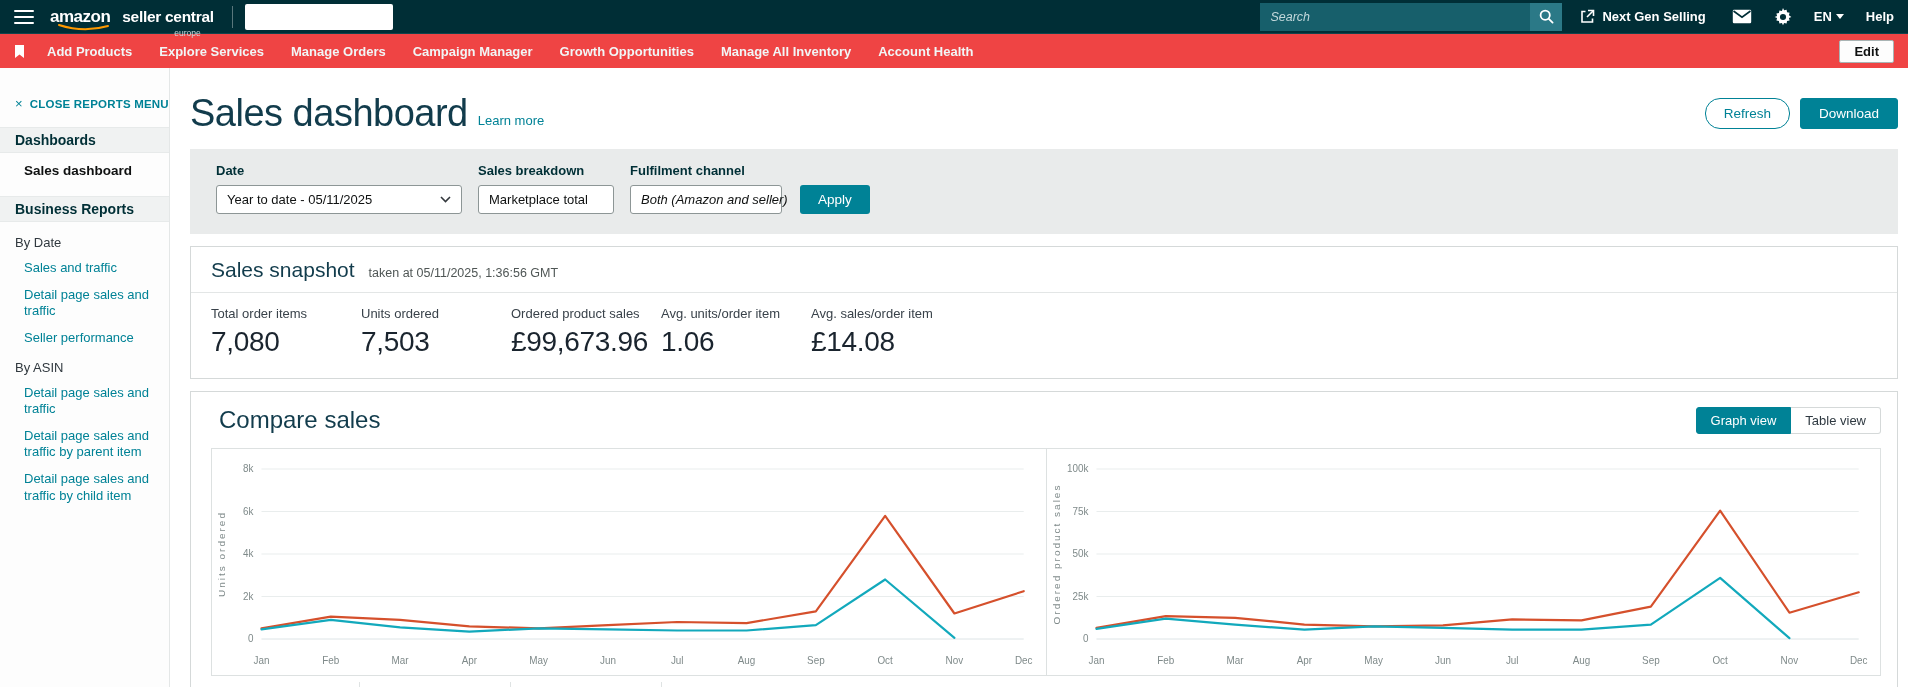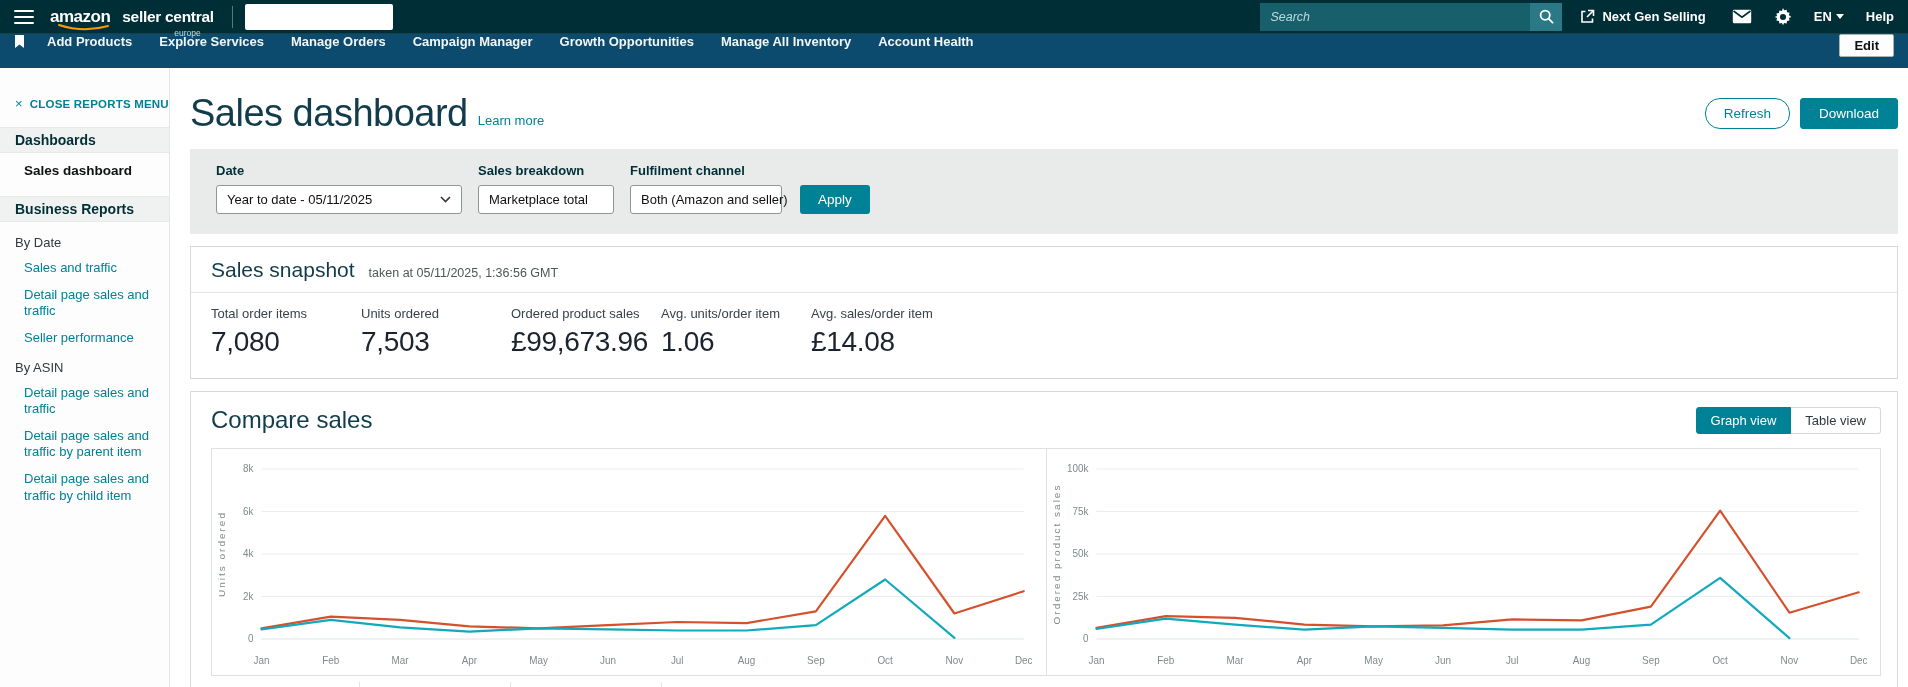--- a/index.html
+++ b/index.html
@@ -32,21 +32,21 @@
   .search-input::placeholder { color:#c3d8db; font-style:italic; }
   .search-btn { width:32px; background:#2b7987; border:none; display:flex; align-items:center; justify-content:center; cursor:pointer; }
   .nextgen { display:flex; align-items:center; gap:7px; font-size:13px; font-weight:600; cursor:pointer; margin-right:26px; white-space:nowrap; }
   .top-icons { display:flex; align-items:center; gap:22px; }
   .top-icon { cursor:pointer; display:flex; align-items:center; }
   .lang { display:flex; align-items:center; gap:4px; font-weight:600; cursor:pointer; }
   .caret-down { width:0; height:0; border-left:4px solid transparent; border-right:4px solid transparent; border-top:5px solid #fff; }
   .help { font-weight:600; cursor:pointer; }
   
   .subnav {
-    height:34px; background:#0c4a6e; display:flex; align-items:flex-start;
+    height:34px; background:#ef4444; display:flex; align-items:center;
     padding:0 14px; color:#eef4f4;
   }
   .subnav-pin { margin-right:22px; display:flex; align-items:center; cursor:pointer; }
   .subnav-items { display:flex; gap:27px; }
   .subnav-item { font-size:13px; font-weight:600; color:#f1f6f6; cursor:pointer; white-space:nowrap; }
   .subnav-spacer { flex:1; }
   .edit-btn {
     background:#fdfdfd; color:#0f1111; border:1px solid #a9b4b4; border-radius:2px;
     font-size:13px; font-weight:600; padding:3px 14px; cursor:pointer;
   }
@@ -69,35 +69,35 @@
   .btn-fill { background:#008296; color:#fff; border:1px solid #008296; border-radius:3px; font-size:13.5px; padding:7px 18px; cursor:pointer; font-family:inherit; }
   
   .filter-card { background:#e9ebeb; margin-top:14px; padding:14px 26px 20px 26px; display:flex; align-items:flex-end; gap:16px; }
   .filter-field { display:flex; flex-direction:column; gap:7px; }
   .filter-label { font-size:13px; font-weight:700; color:#002f36; }
   .select {
     background:#fff; border:1px solid #8d9696; border-radius:3px; height:29px;
     display:flex; align-items:center; justify-content:space-between; gap:14px;
     padding:0 10px; font-size:13px; color:#0f1111; cursor:pointer; white-space:nowrap;
   }
-  .sel-date { width:246px; } .sel-breakdown { width:136px;gap:36px; } .sel-channel { width:152px; }
+  .sel-date { width:246px; } .sel-breakdown { width:136px;gap:36px; } .sel-channel { width:152px;font-style:italic; }
   .apply-btn { background:#008296; color:#fff; border:none; border-radius:3px; font-size:13.5px; padding:7px 18px; cursor:pointer; margin-left:2px; font-family:inherit; }
   
   .card { background:#fff; border:1px solid #d5d9d9; margin-top:12px; }
   .snapshot-header { display:flex; align-items:baseline; padding:11px 20px 10px 20px; border-bottom:1px solid #e3e6e6; }
   .section-title { font-size:21px; font-weight:400; color:#123c4c; }
   .taken-at { font-size:12.5px; color:#4f5655; margin-left:14px; }
   .metrics { display:flex; padding:13px 20px 20px 20px; }
   .metric { width:150px; flex:0 0 auto; white-space:nowrap; }
   .metric-label { font-size:13px; color:#39424a; }
   .metric-value { font-size:28px; color:#1a242e; margin-top:5px; letter-spacing:-0.3px; }
   
   .compare-card { padding:14px 16px 0 20px; }
   .compare-header { display:flex; align-items:center; }
-  .compare-title { font-size:24px; font-weight:400; color:#123c4c; }
+  .compare-title { font-size:24px; font-weight:400; color:#123c4c;margin-left:8px; }
   .view-toggle { margin-left:auto; display:flex; }
   .toggle-btn { font-size:13px; padding:5px 14px; cursor:pointer; border:1px solid #008296; font-family:inherit; }
   .toggle-active { background:#008296; color:#fff; border-radius:3px 0 0 3px; }
   .toggle-inactive { background:#fff; color:#2f3941; border:1px solid #d5d9d9; border-left:none; border-radius:0 3px 3px 0; }
   .charts-row { display:flex; border:1px solid #dde1e1; margin-top:14px; }
   .chart-panel { flex:1; height:226px; }
   .chart-panel + .chart-panel { border-left:1px solid #dde1e1; }
   .tick { font-size:10px; fill:#7f8a8a; font-family:"Liberation Sans",sans-serif; }
   .axis-label { font-size:10px; fill:#7f8a8a; letter-spacing:2px; font-family:"Liberation Sans",sans-serif; }
   

